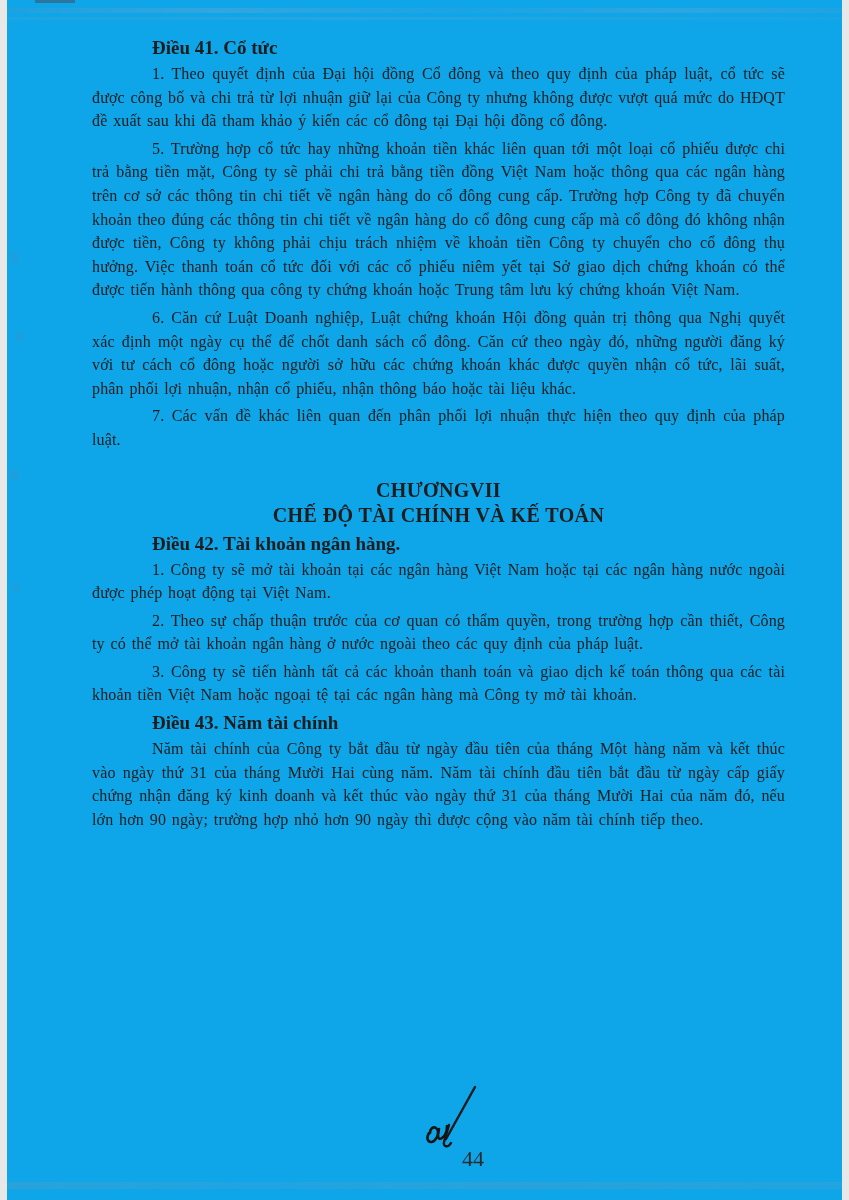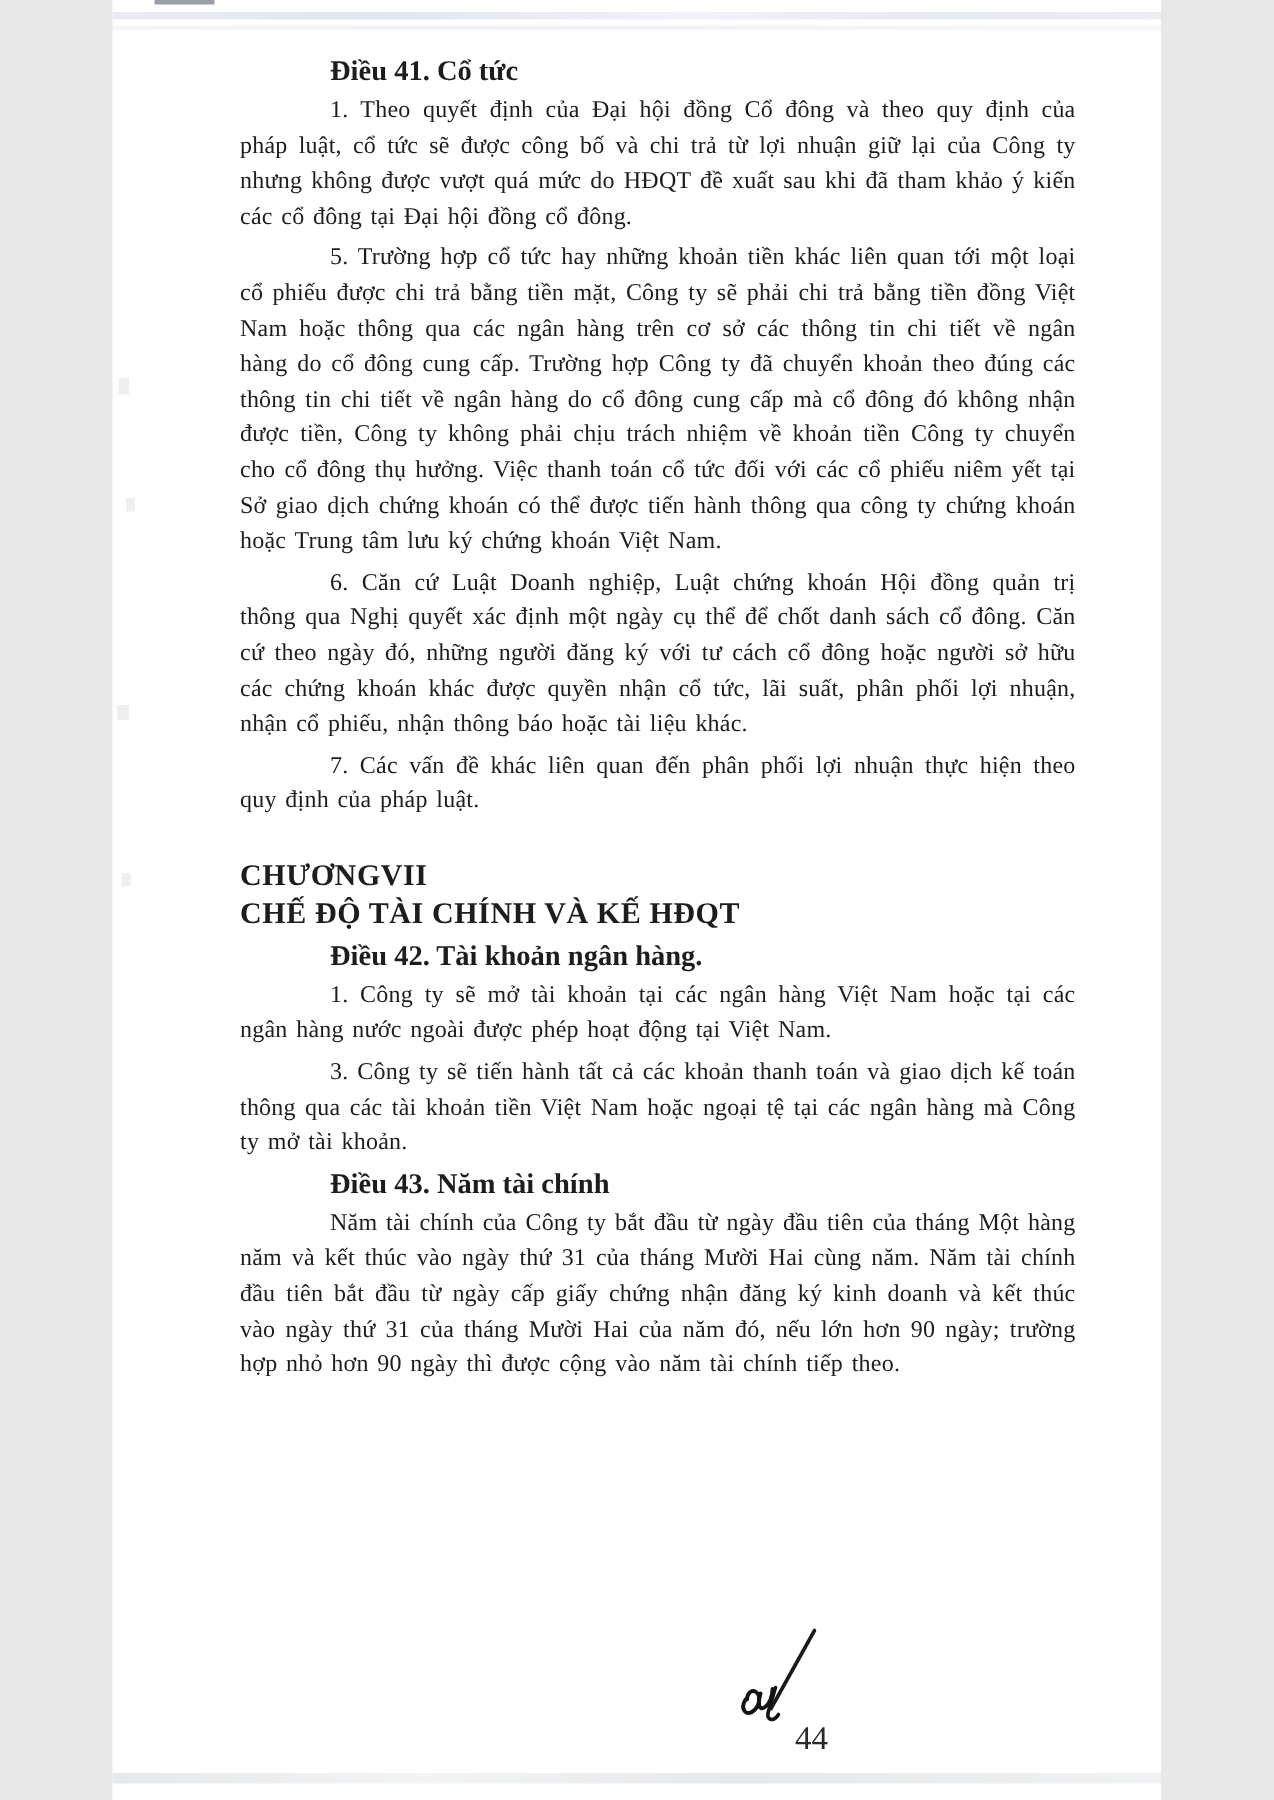--- a/index.html
+++ b/index.html
@@ -1,20 +1,20 @@
 <!DOCTYPE html>
 <html><head>
 <meta charset="utf-8">
 <style>
   html,body{margin:0;padding:0;background:#e8e8e8;}
   .page{
     position:relative;
-    width:699px;height:1200px;
+    width:835px;height:1200px;
     margin:0 auto;
-    background:#ffffff;
+    background:#0ea5e9;
     overflow:hidden;
     font-family:"Liberation Serif","DejaVu Serif",serif;
     color:#1d1d1d;
   }
   .content{
     position:absolute;
     left:85px;right:57px;top:36px;
   }
   .art-title{
     font-size:19px;font-weight:bold;
@@ -22,21 +22,21 @@
     line-height:24px;
   }
   .clause{
     font-size:16px;line-height:23.6px;
     text-align:justify;
     text-indent:60px;
     margin:0 0 4px 0;
     word-spacing:1.6px;letter-spacing:0.15px;
   }
   .chapter{
-    text-align:left;
+    text-align:center;
     margin:26px 0 4px 0;
   }
   .chapter-line{
     font-size:20px;font-weight:bold;line-height:25px;
     letter-spacing:0.4px;
   }
   .mid-title{margin-top:4px;}
   .page-number{
     position:absolute;
     left:466px;top:1146px;
@@ -72,25 +72,26 @@
   <div class="content">
 
     <h3 class="art-title">Điều 41. Cổ tức</h3>
     <p class="clause">1. Theo quyết định của Đại hội đồng Cổ đông và theo quy định của pháp luật, cổ tức sẽ được công bố và chi trả từ lợi nhuận giữ lại của Công ty nhưng không được vượt quá mức do HĐQT đề xuất sau khi đã tham khảo ý kiến các cổ đông tại Đại hội đồng cổ đông.</p>
     <p class="clause">5. Trường hợp cổ tức hay những khoản tiền khác liên quan tới một loại cổ phiếu được chi trả bằng tiền mặt, Công ty sẽ phải chi trả bằng tiền đồng Việt Nam hoặc thông qua các ngân hàng trên cơ sở các thông tin chi tiết về ngân hàng do cổ đông cung cấp. Trường hợp Công ty đã chuyển khoản theo đúng các thông tin chi tiết về ngân hàng do cổ đông cung cấp mà cổ đông đó không nhận được tiền, Công ty không phải chịu trách nhiệm về khoản tiền Công ty chuyển cho cổ đông thụ hưởng. Việc thanh toán cổ tức đối với các cổ phiếu niêm yết tại Sở giao dịch chứng khoán có thể được tiến hành thông qua công ty chứng khoán hoặc Trung tâm lưu ký chứng khoán Việt Nam.</p>
     <p class="clause">6. Căn cứ Luật Doanh nghiệp, Luật chứng khoán Hội đồng quản trị thông qua Nghị quyết xác định một ngày cụ thể để chốt danh sách cổ đông. Căn cứ theo ngày đó, những người đăng ký với tư cách cổ đông hoặc người sở hữu các chứng khoán khác được quyền nhận cổ tức, lãi suất, phân phối lợi nhuận, nhận cổ phiếu, nhận thông báo hoặc tài liệu khác.</p>
     <p class="clause">7. Các vấn đề khác liên quan đến phân phối lợi nhuận thực hiện theo quy định của pháp luật.</p>
 
     <div class="chapter">
       <div class="chapter-line">CHƯƠNGVII</div>
-      <div class="chapter-line">CHẾ ĐỘ TÀI CHÍNH VÀ KẾ HĐQT</div>
+      <div class="chapter-line">CHẾ ĐỘ TÀI CHÍNH VÀ KẾ TOÁN</div>
     </div>
 
     <h3 class="art-title mid-title">Điều 42.  Tài khoản ngân hàng.</h3>
     <p class="clause">1. Công ty sẽ mở tài khoản tại các ngân hàng Việt Nam hoặc tại các ngân hàng nước ngoài được phép hoạt động tại Việt Nam.</p>
+    <p class="clause">2. Theo sự chấp thuận trước của cơ quan có thẩm quyền, trong trường hợp cần thiết, Công ty có thể mở tài khoản ngân hàng ở nước ngoài theo các quy định của pháp luật.</p>
     <p class="clause">3. Công ty sẽ tiến hành tất cả các khoản thanh toán và giao dịch kế toán thông qua các tài khoản tiền Việt Nam hoặc ngoại tệ tại các ngân hàng mà Công ty mở tài khoản.</p>
 
     <h3 class="art-title mid-title">Điều 43.  Năm tài chính</h3>
     <p class="clause">Năm tài chính của Công ty bắt đầu từ ngày đầu tiên của tháng Một hàng năm và kết thúc vào ngày thứ 31 của tháng Mười Hai cùng năm. Năm tài chính đầu tiên bắt đầu từ ngày cấp giấy chứng nhận đăng ký kinh doanh và kết thúc vào ngày thứ 31 của tháng Mười Hai của năm đó, nếu lớn hơn 90 ngày; trường hợp nhỏ hơn 90 ngày thì được cộng vào năm tài chính tiếp theo.</p>
 
   </div>
 
   <svg class="signature" width="62" height="66" viewBox="0 0 62 66">
     <path d="M56,3 L27,55" stroke="#1a1a1a" stroke-width="2.4" fill="none" stroke-linecap="round"></path>
     <path d="M10,49 c-4,7 1,12 6,7 c4,-4 4,-10 1,-12 c-3,-2 -6,1 -6,5" stroke="#141414" stroke-width="2.6" fill="none" stroke-linecap="round"></path>

